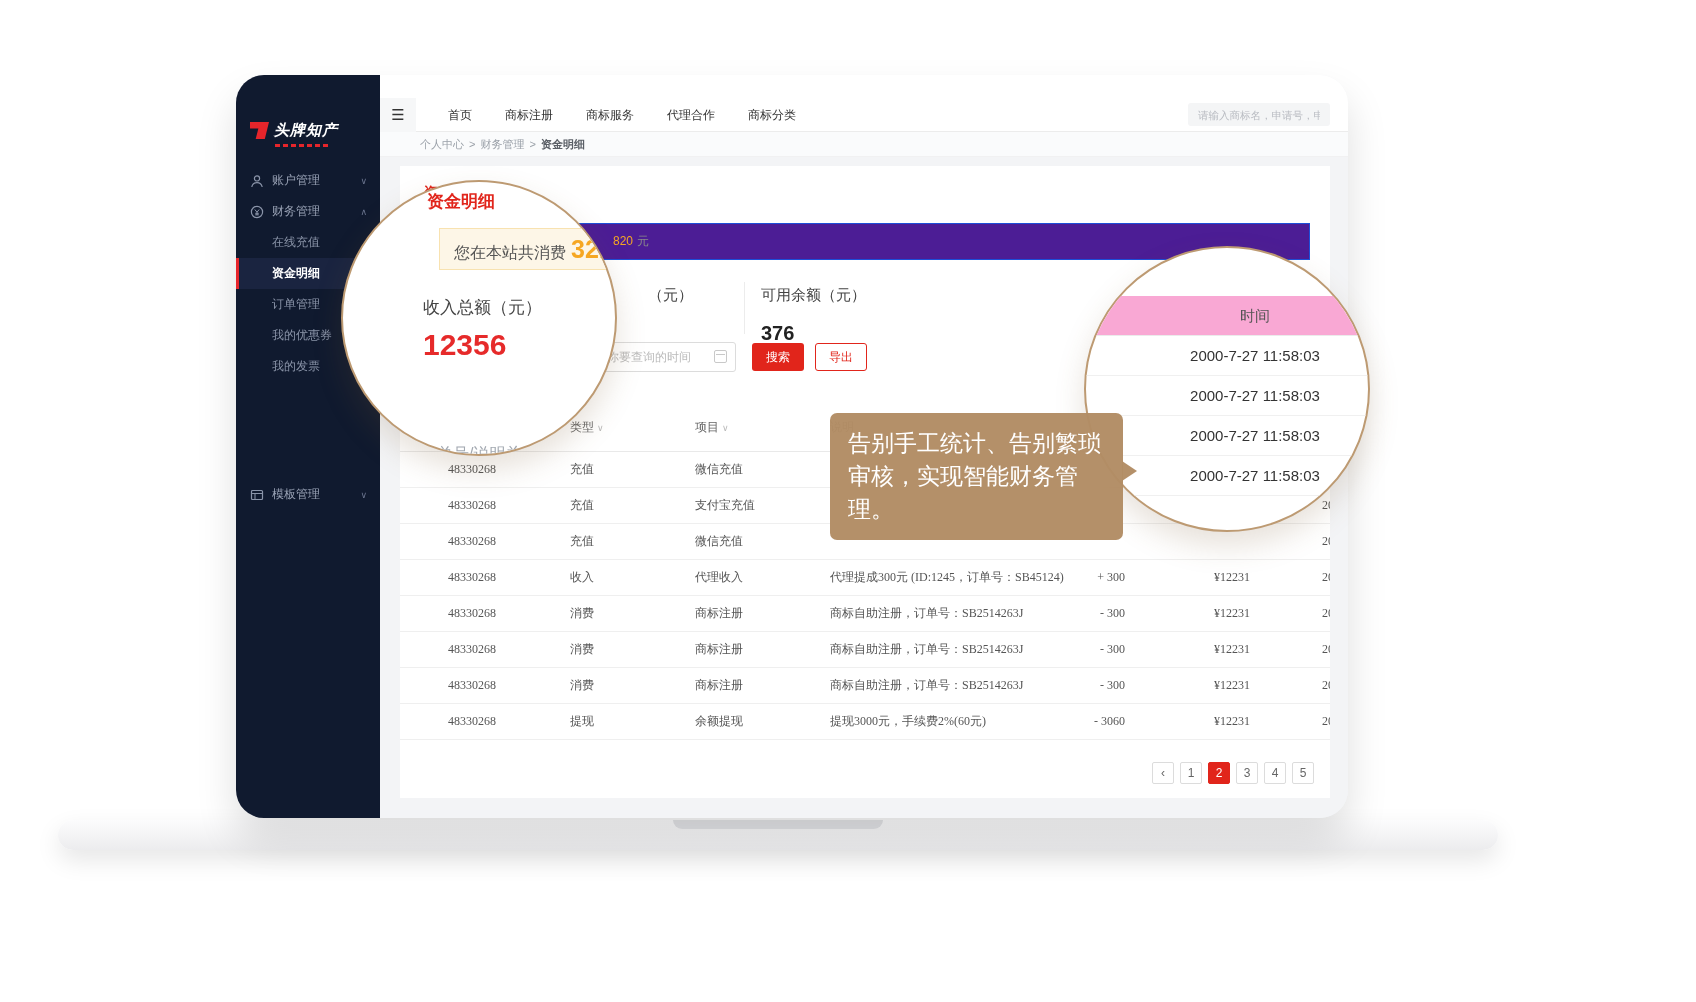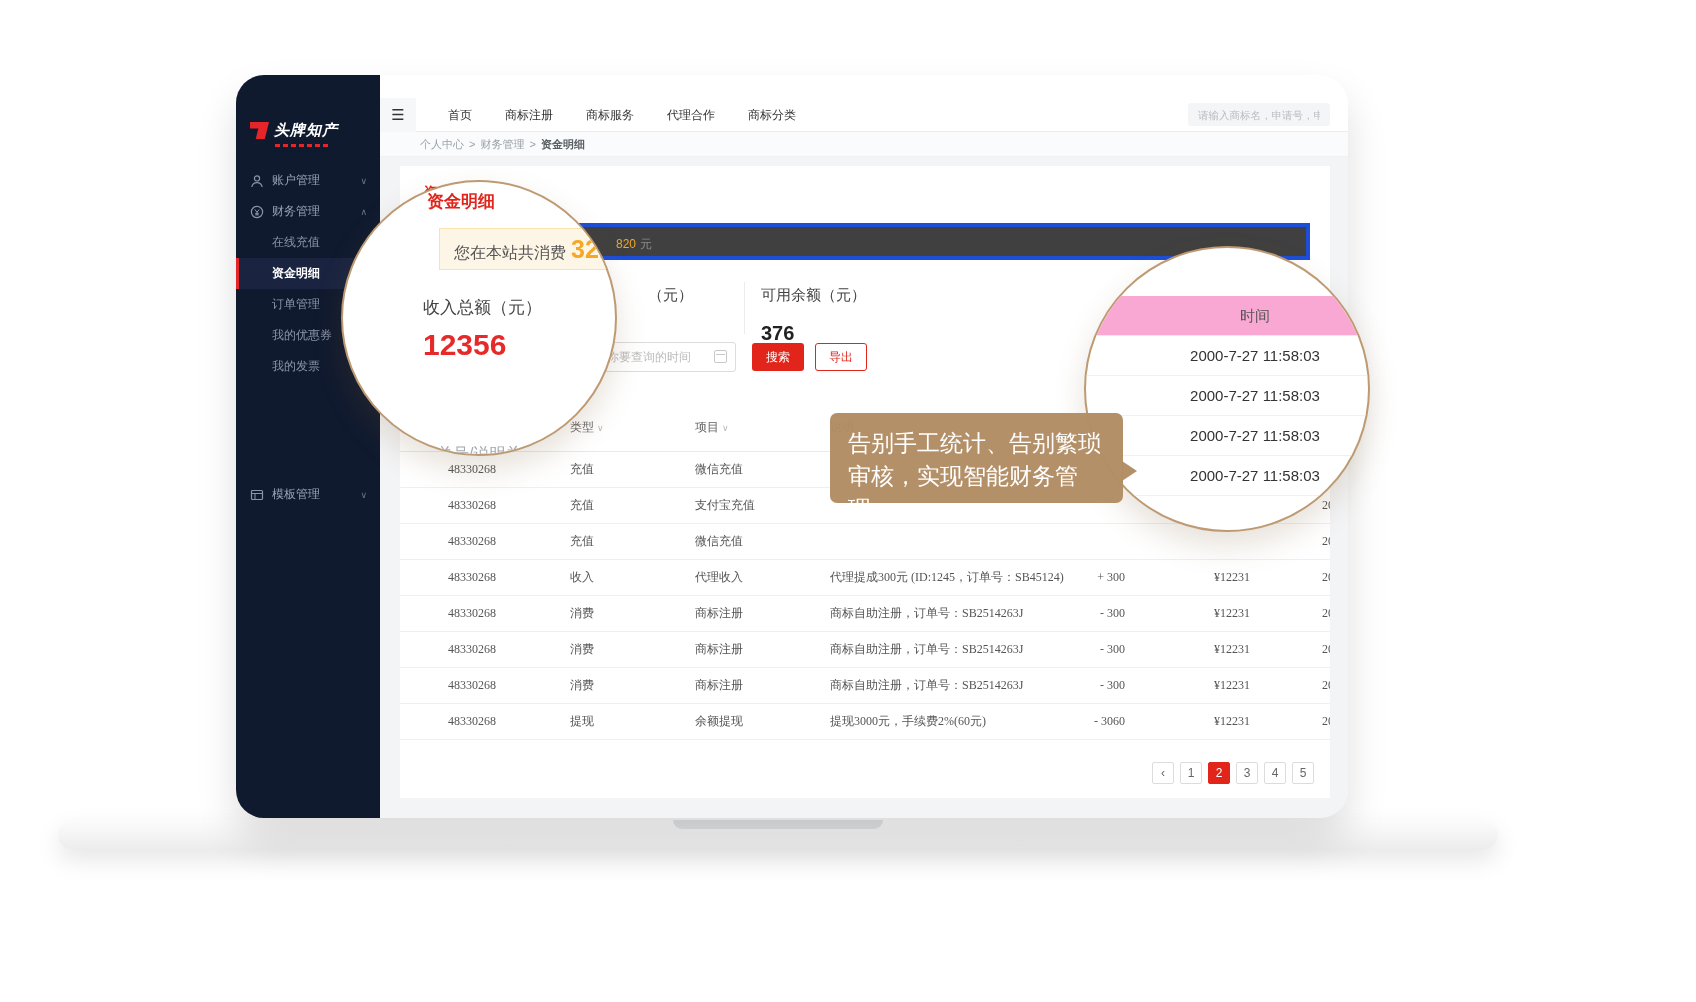--- a/index.html
+++ b/index.html
@@ -46,21 +46,21 @@
   .nav-search::placeholder { color:#b9bcc2; }
 
   .breadcrumb { height:25px; background:#fafbfc; border-bottom:1px solid #f1f1f2; font-size:11px; color:#9aa0a8;
     display:flex; align-items:center; padding-left:40px; gap:5px; }
   .breadcrumb b { color:#5a5f66; font-weight:bold; }
 
   .content { position:absolute; left:0; right:0; top:83px; bottom:0; background:#f3f4f6; }
   .card { position:absolute; left:20px; top:8px; width:930px; height:632px; background:#fff; overflow:hidden; }
 
   .card-tab { position:absolute; left:24px; top:18px; font-size:14px; font-weight:bold; color:#e1251b; }
-  .banner { position:absolute; left:20px; right:20px; top:57px; height:37px; background:#404040; border:4px solid #1d4ed8; }
+  .banner { position:absolute; left:20px; right:20px; top:57px; height:37px; background:#4c1d95; border:1px solid #1d4ed8; }
   .banner-tail { position:absolute; left:192px; top:0; height:35px; line-height:35px; font-size:12px; color:#8a8a8a; }
   .banner-tail .tnum { color:#f6a723; margin-right:4px; }
 
   .stats { position:absolute; left:0; right:0; top:120px; height:70px; }
   .stat-lbl { font-size:15px; color:#444; }
   .stat-val { font-size:20px; font-weight:bold; color:#222; margin-top:17px; }
   .stat1 { position:absolute; left:30px; top:0; }
   .stat1 .stat-val { color:#e62a2a; font-size:26px; }
   .stat2 { position:absolute; left:248px; top:0; }
   .vdiv { position:absolute; left:344px; top:-4px; width:1px; height:52px; background:#ececec; }
@@ -106,21 +106,21 @@
   .mz-thead { position:absolute; left:0; right:0; top:48px; height:40px; background:#f9a8d4; border-bottom:1px solid #ebebeb;
     line-height:40px; text-align:center; padding-left:56px; font-size:15px; color:#555; }
   .mz-trow { position:absolute; left:0; right:0; height:40px; line-height:40px; border-bottom:1px solid #f0f0f0;
     text-align:center; padding-left:56px; font-size:15px; color:#333; white-space:nowrap; }
 
   
   .callout { position:absolute; background:rgba(178,140,100,.97); color:#fff; border-radius:7px; z-index:6; }
   .callout::after { content:""; position:absolute; width:0; height:0; border-style:solid; }
   .co-left { left:100px; top:349px; width:332px; height:102px; padding:11px 20px; font-size:25px; line-height:40px; }
   .co-left::after { right:-15px; top:37px; border-width:11px 0 11px 16px; border-color:transparent transparent transparent rgba(178,140,100,.97); }
-  .co-right { left:830px; top:413px; width:293px; height:90px; padding:14px 18px; font-size:23px; line-height:33px; }
+  .co-right { left:830px; top:413px; width:293px; height:127px; padding:14px 18px; font-size:23px; line-height:33px; }
   .co-right::after { right:-14px; top:48px; border-width:10px 0 10px 15px; border-color:transparent transparent transparent rgba(178,140,100,.97); }
 </style>
 </head>
 <body>
 
 <div class="stage">
 
   <div class="laptop-base">
       <div class="notch"></div>
     </div>

